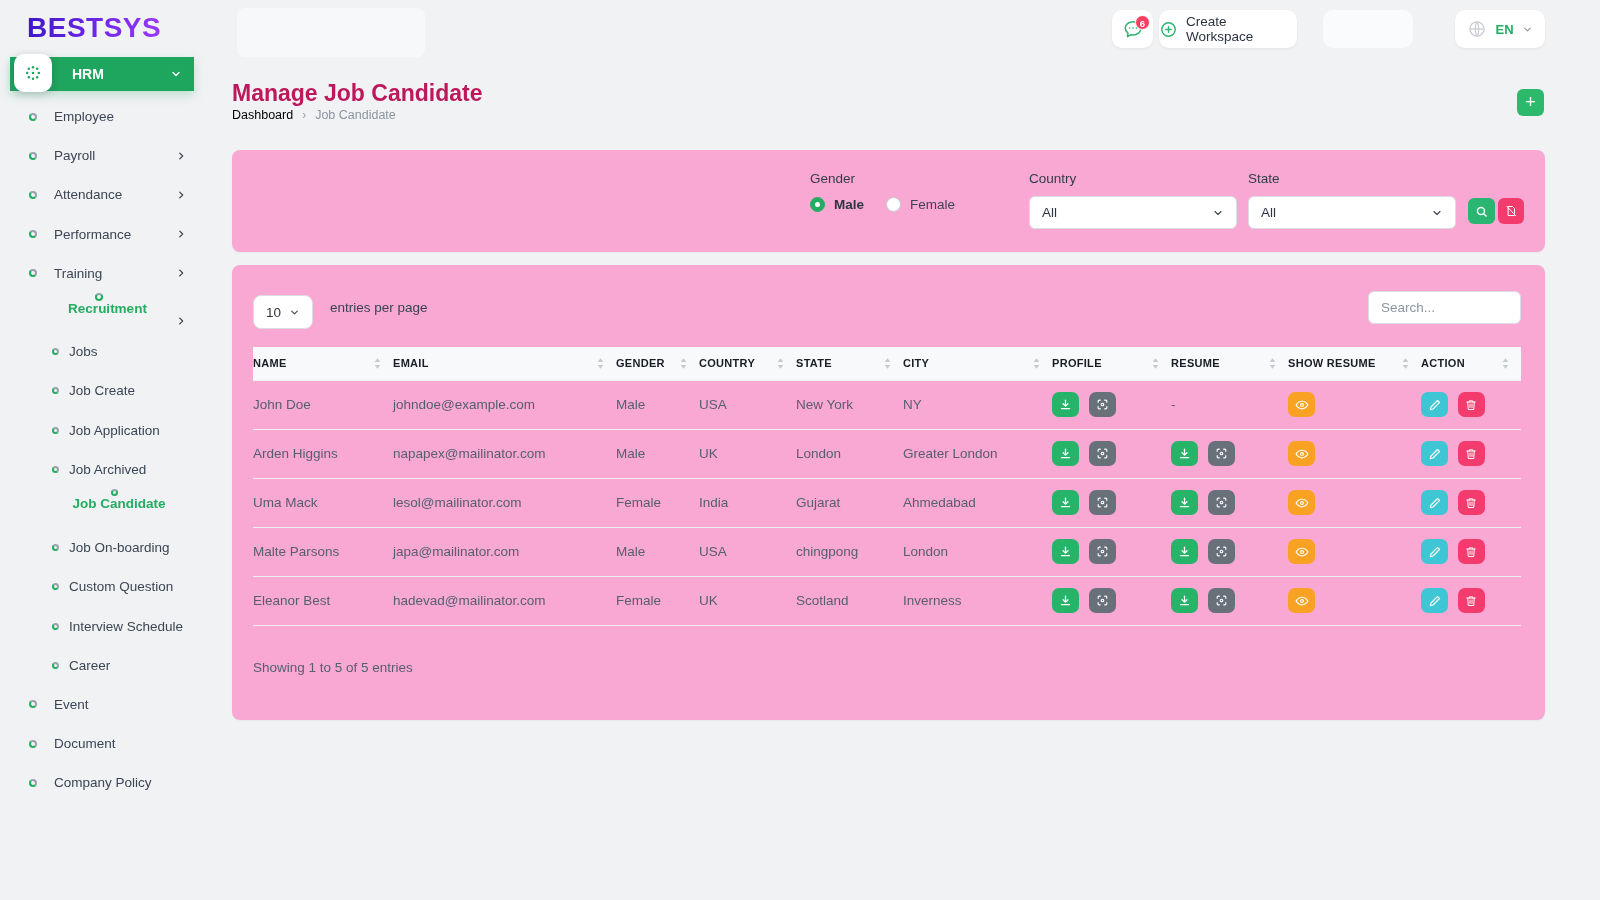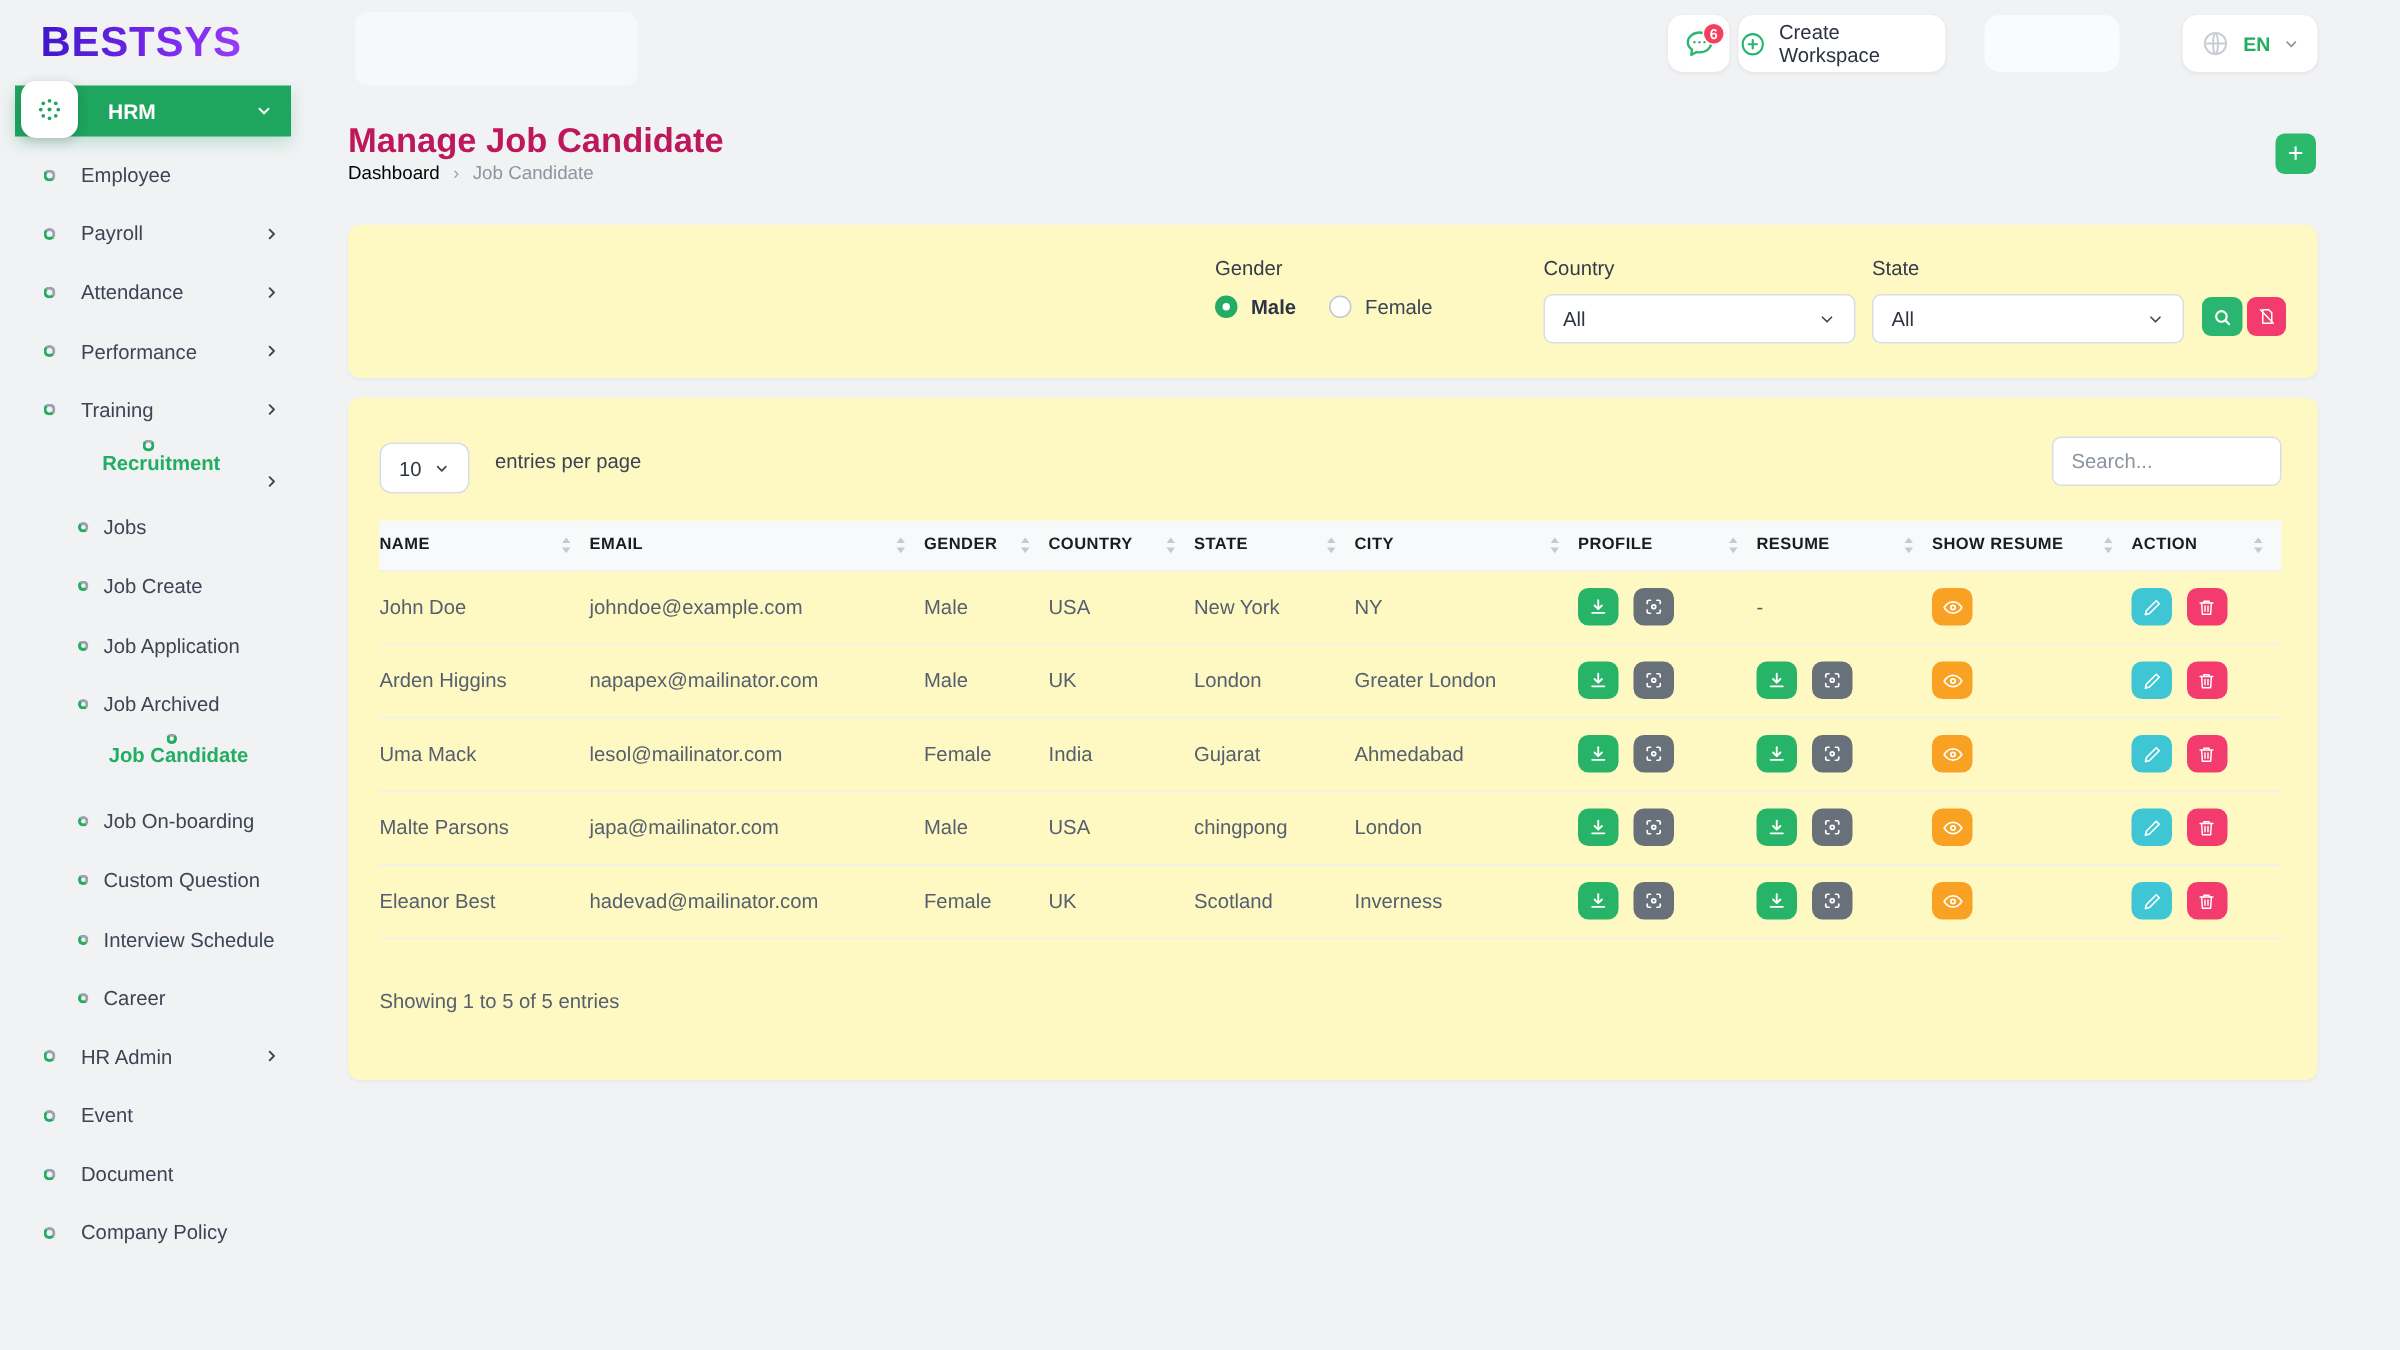--- a/index.html
+++ b/index.html
@@ -79,21 +79,21 @@
   .breadcrumb .bc-home { color:#000000; font-weight:400; cursor:pointer; }
   .breadcrumb .bc-sep { color:#9aa1ab; font-size:12px; }
   .breadcrumb .bc-current { color:#8d95a0; }
   .add-btn {
     position:absolute; left:1517px; top:89px; width:27px; height:27px;
     background:#2cb96c; border:none; border-radius:6px; cursor:pointer;
     color:#fff; font-size:18px; line-height:25px; font-weight:400;
     display:flex; align-items:center; justify-content:center;
   }
   
-  .card { position:absolute; left:232px; width:1313px; background:#fef9c3; border-radius:8px; box-shadow:0 1px 2px rgba(16,24,40,.04); }
+  .card { position:absolute; left:232px; width:1313px; background:#f9a8d4; border-radius:8px; box-shadow:0 1px 2px rgba(16,24,40,.04); }
   #filter-card { top:150px; height:102px; }
   #table-card  { top:265px; height:455px; }
   .f-label { position:absolute; top:21px; font-size:13.5px; color:#333c49; font-weight:500; }
   #gender-label { left:578px; }
   #country-label { left:797px; }
   #state-label { left:1016px; }
   .radio-row { position:absolute; left:578px; top:47px; display:flex; align-items:center; gap:22px; }
   .radio-opt { display:flex; align-items:center; gap:9px; cursor:pointer; font-size:13.5px; }
   .radio {
     width:15px; height:15px; border-radius:50%; flex:none;
@@ -295,29 +295,20 @@
       <span class="nav-label">Interview Schedule</span>
 
     </div>
 
     <div class="nav-item indent">
       <span class="bullet"></span>
       <span class="nav-label">Career</span>
 
     </div>
 
-    <div class="nav-item">
-      <span class="bullet"></span>
-      <span class="nav-label">HR Admin</span>
-      <span class="nav-chevron">
-        <svg width="10" height="10" viewBox="0 0 24 24" fill="none" stroke="currentColor" stroke-width="3" stroke-linecap="round" stroke-linejoin="round">
-          <path d="M9 5l7 7-7 7"></path>
-        </svg>
-      </span>
-    </div>
 
     <div class="nav-item">
       <span class="bullet"></span>
       <span class="nav-label">Event</span>
 
     </div>
 
     <div class="nav-item">
       <span class="bullet"></span>
       <span class="nav-label">Document</span>

